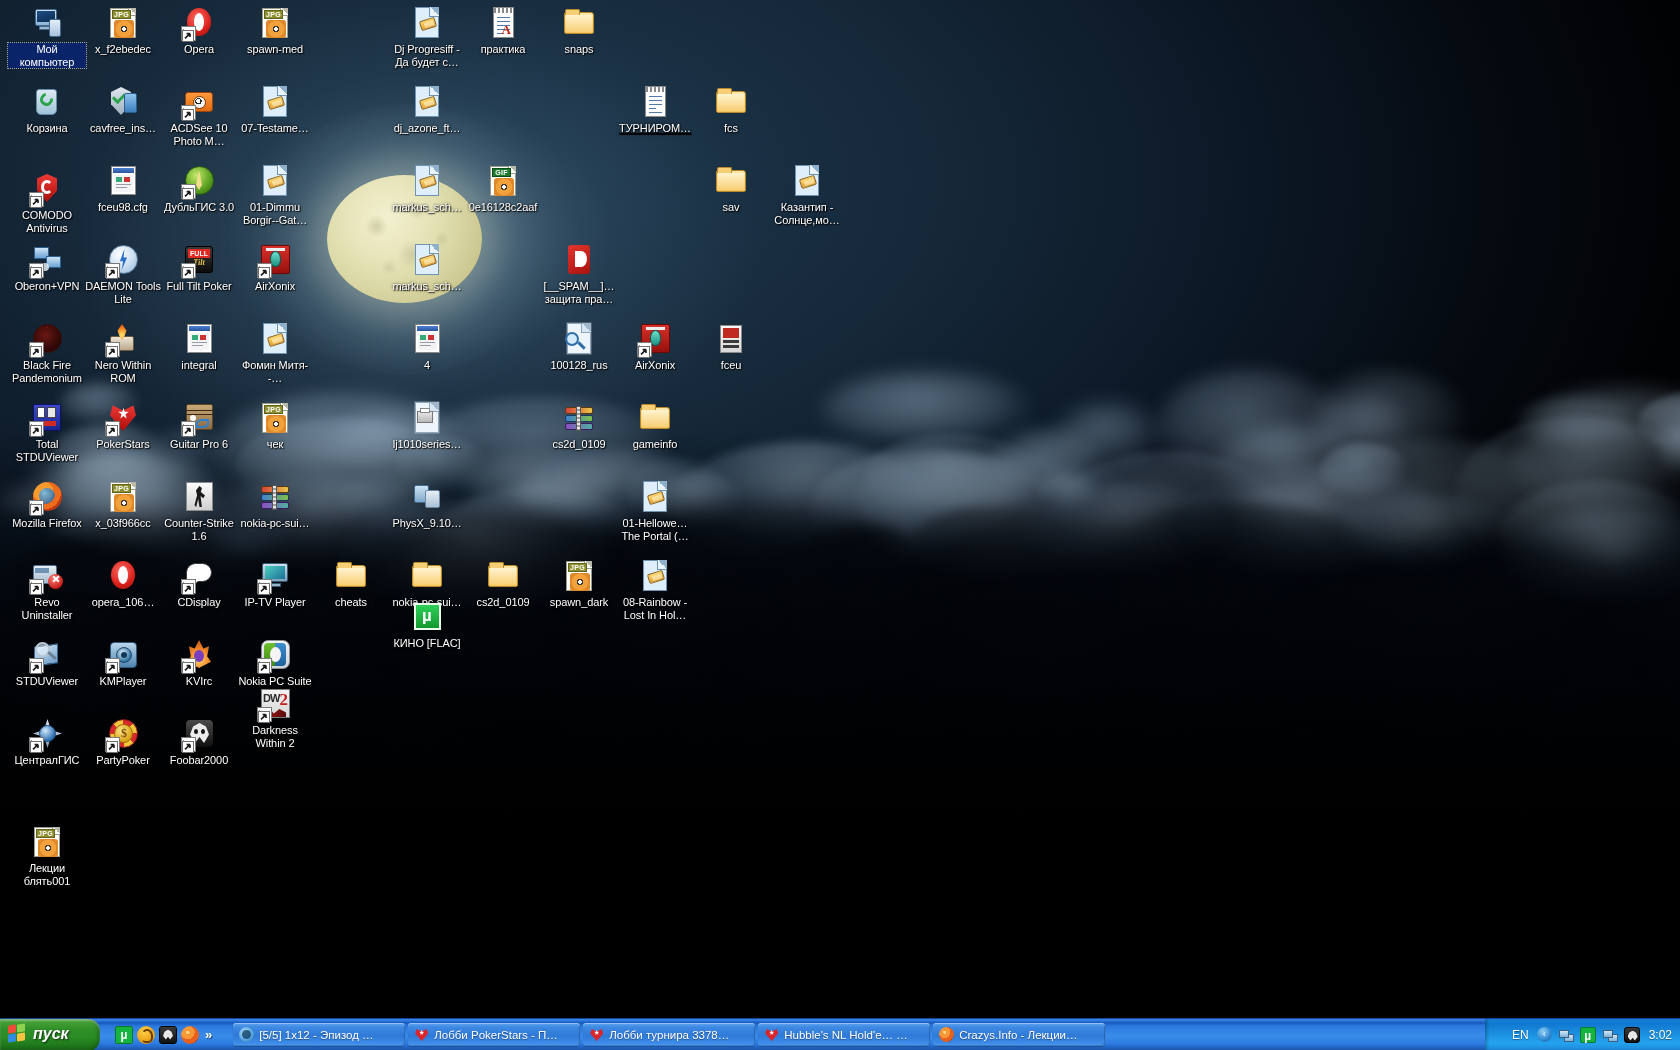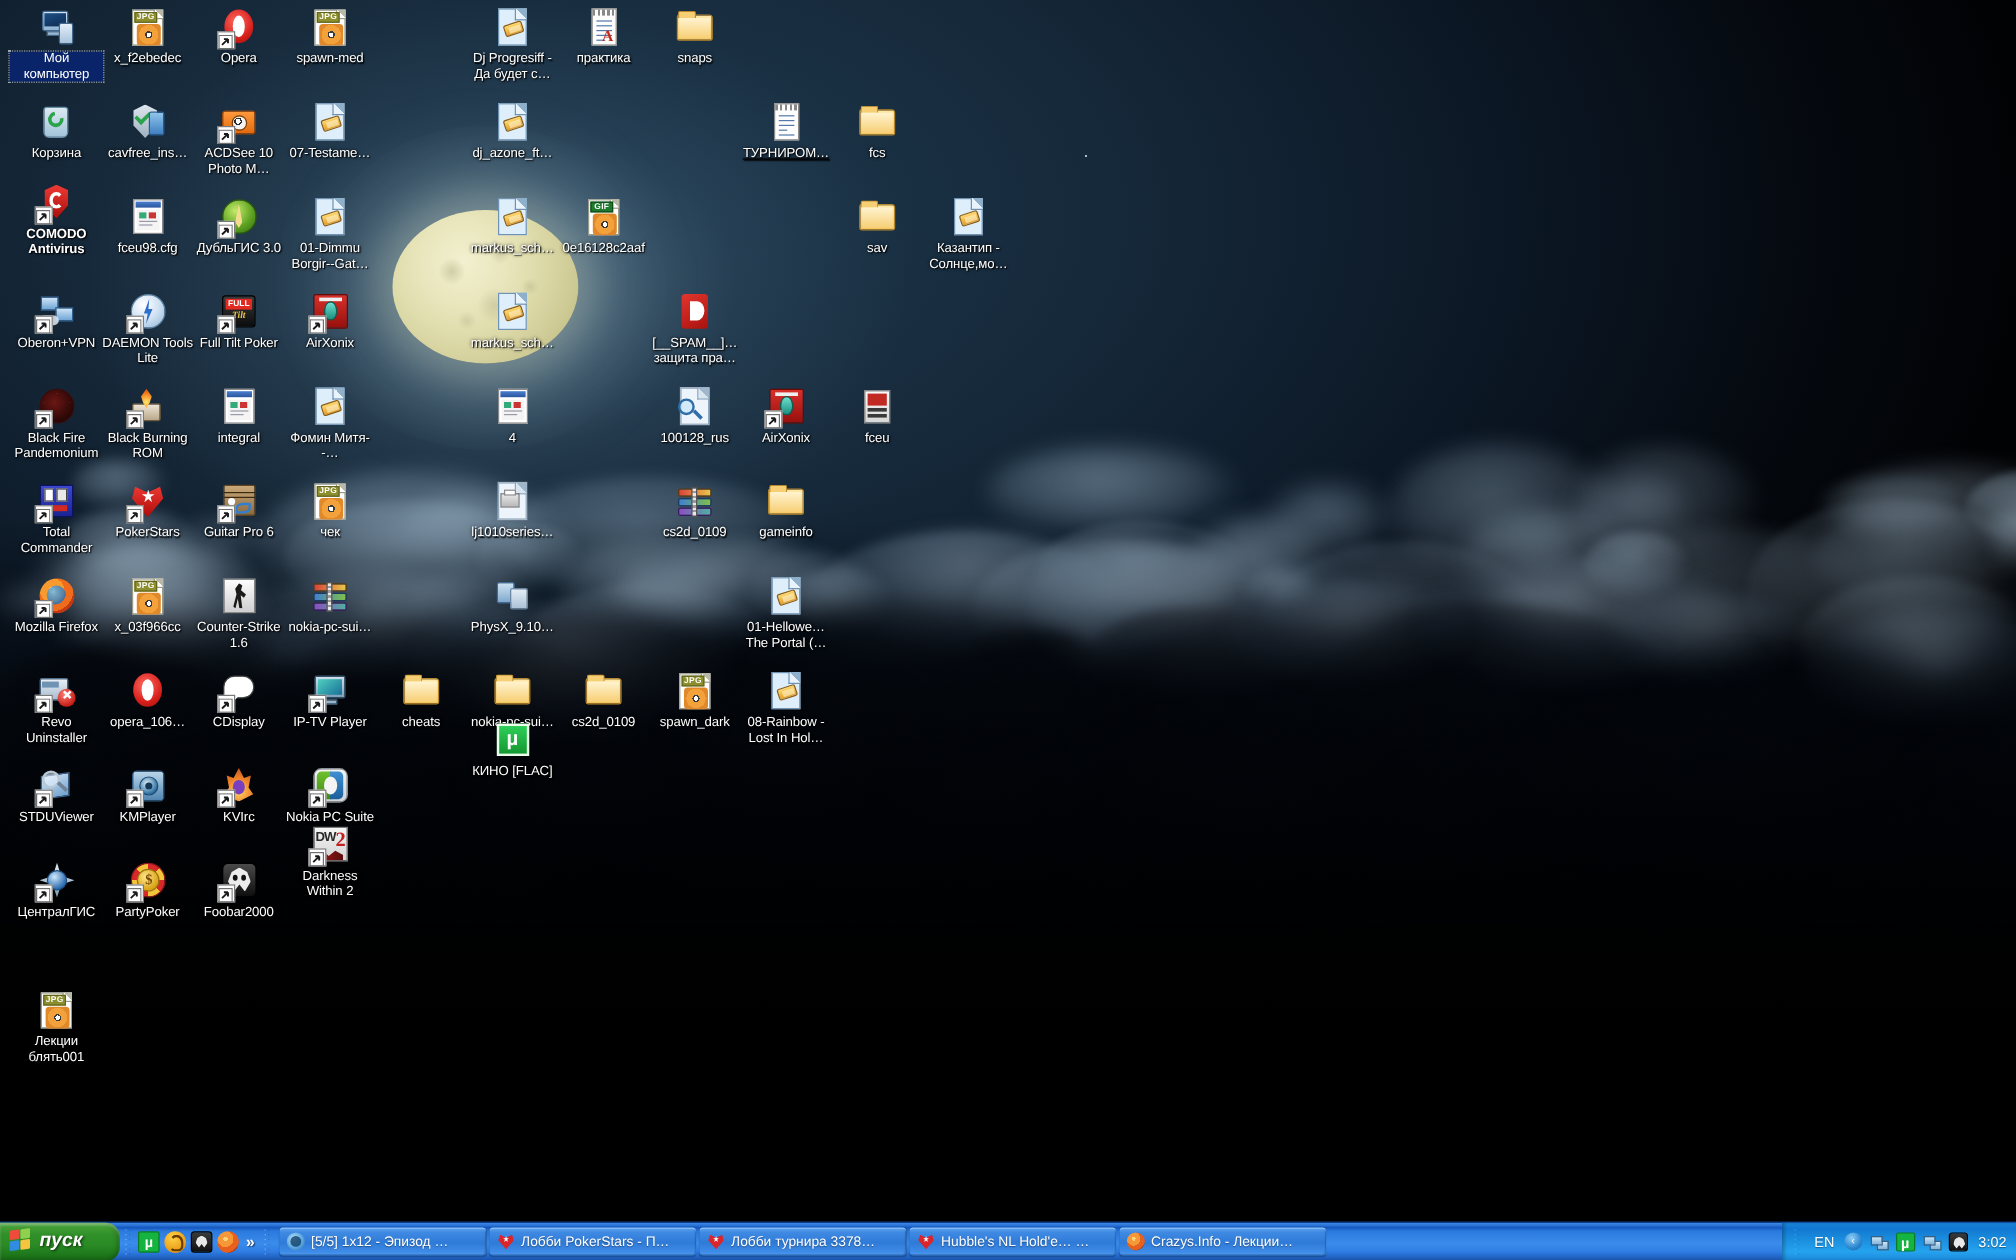--- a/index.html
+++ b/index.html
@@ -732,21 +732,21 @@
         <span class="lbl">ТУРНИРОМ…</span>
       </div>
       <div class="icon" style="left: 692px; top: 85px;">
         <span class="glyph">
           <span class="g">
             <span class="fold2"></span>
           </span>
         </span>
         <span class="lbl">fcs</span>
       </div>
-      <div class="icon" style="left: 8px; top: 152px; font-weight: bold;">
+      <div class="icon" style="left: 8px; top: 172px;">
         <span class="glyph sc">
           <span class="g">
             <span style="position:absolute;left:7px;top:2px;width:20px;height:28px;background:linear-gradient(180deg,#ef3a34,#a80f0c);clip-path:polygon(50% 0,100% 16%,100% 60%,50% 100%,0 60%,0 16%);"></span>
             <span style="position:absolute;left:11px;top:8px;width:12px;height:14px;border:3px solid #fff;border-radius:50%;border-right-color:transparent;"></span>
           </span>
           <span class="scarrow"><svg width="12" height="12" viewBox="0 0 12 12">
               <rect x="0.5" y="0.5" width="11" height="11" fill="#ffffff" stroke="#6f6f6f"></rect>
               <path d="M3 8.4 L8 3.6 M8 3.6 L4.6 3.6 M8 3.6 L8 7" stroke="#1a1a1a" stroke-width="1.6" fill="none"></path>
             </svg></span>
         </span>
@@ -922,21 +922,21 @@
         <span class="glyph sc">
           <span class="g">
             <span style="position:absolute;left:4px;top:14px;width:24px;height:15px;background:linear-gradient(180deg,#efe6d6,#b9a88c);border:1px solid #6b5a3f;border-radius:2px;"></span>
             <span style="position:absolute;left:8px;top:2px;width:16px;height:16px;background:radial-gradient(circle at 50% 70%,#ffe66a,#f07a1a 55%,#c83010 100%);clip-path:polygon(50% 0,78% 40%,68% 70%,50% 100%,32% 70%,22% 40%);"></span>
           </span>
           <span class="scarrow"><svg width="12" height="12" viewBox="0 0 12 12">
               <rect x="0.5" y="0.5" width="11" height="11" fill="#ffffff" stroke="#6f6f6f"></rect>
               <path d="M3 8.4 L8 3.6 M8 3.6 L4.6 3.6 M8 3.6 L8 7" stroke="#1a1a1a" stroke-width="1.6" fill="none"></path>
             </svg></span>
         </span>
-        <span class="lbl">Black Burning ROM</span>
+        <span class="lbl">Nero Within ROM</span>
       </div>
       <div class="icon" style="left: 160px; top: 322px;">
         <span class="glyph">
           <span class="g">
             <span class="wdoc">
               <span class="bar"></span>
               <span class="bdy">
                 <span style="position:absolute;left:2px;top:2px;width:6px;height:5px;background:#3a7;"></span>
                 <span style="position:absolute;left:10px;top:2px;width:6px;height:5px;background:#c33;"></span>
                 <span style="position:absolute;left:2px;top:9px;right:2px;height:1px;background:#99a;"></span>
@@ -1014,21 +1014,21 @@
             <span style="position:absolute;left:3px;top:3px;width:28px;height:27px;background:linear-gradient(180deg,#3c49cf,#1a2490);border:1px solid #0d1360;"></span>
             <span style="position:absolute;left:7px;top:6px;width:8px;height:11px;background:#fff;border:1px solid #444;"></span>
             <span style="position:absolute;left:17px;top:6px;width:9px;height:11px;background:#e8e8e8;border:1px solid #444;"></span>
             <span style="position:absolute;left:6px;top:20px;width:20px;height:5px;background:#d12a22;"></span>
           </span>
           <span class="scarrow"><svg width="12" height="12" viewBox="0 0 12 12">
               <rect x="0.5" y="0.5" width="11" height="11" fill="#ffffff" stroke="#6f6f6f"></rect>
               <path d="M3 8.4 L8 3.6 M8 3.6 L4.6 3.6 M8 3.6 L8 7" stroke="#1a1a1a" stroke-width="1.6" fill="none"></path>
             </svg></span>
         </span>
-        <span class="lbl">Total Commander</span>
+        <span class="lbl">Total STDUViewer</span>
       </div>
       <div class="icon" style="left: 84px; top: 401px;">
         <span class="glyph sc">
           <span class="g">
             <span style="position:absolute;left:4px;top:3px;width:26px;height:27px;background:linear-gradient(180deg,#ef3a36,#ad0d0a);clip-path:polygon(50% 100%,0 42%,10% 6%,50% 24%,90% 6%,100% 42%);"></span>
             <span style="position:absolute;left:12px;top:7px;width:11px;height:11px;background:#fff;clip-path:polygon(50% 0,61% 35%,98% 35%,68% 57%,79% 95%,50% 72%,21% 95%,32% 57%,2% 35%,39% 35%);"></span>
           </span>
           <span class="scarrow"><svg width="12" height="12" viewBox="0 0 12 12">
               <rect x="0.5" y="0.5" width="11" height="11" fill="#ffffff" stroke="#6f6f6f"></rect>
               <path d="M3 8.4 L8 3.6 M8 3.6 L4.6 3.6 M8 3.6 L8 7" stroke="#1a1a1a" stroke-width="1.6" fill="none"></path>

